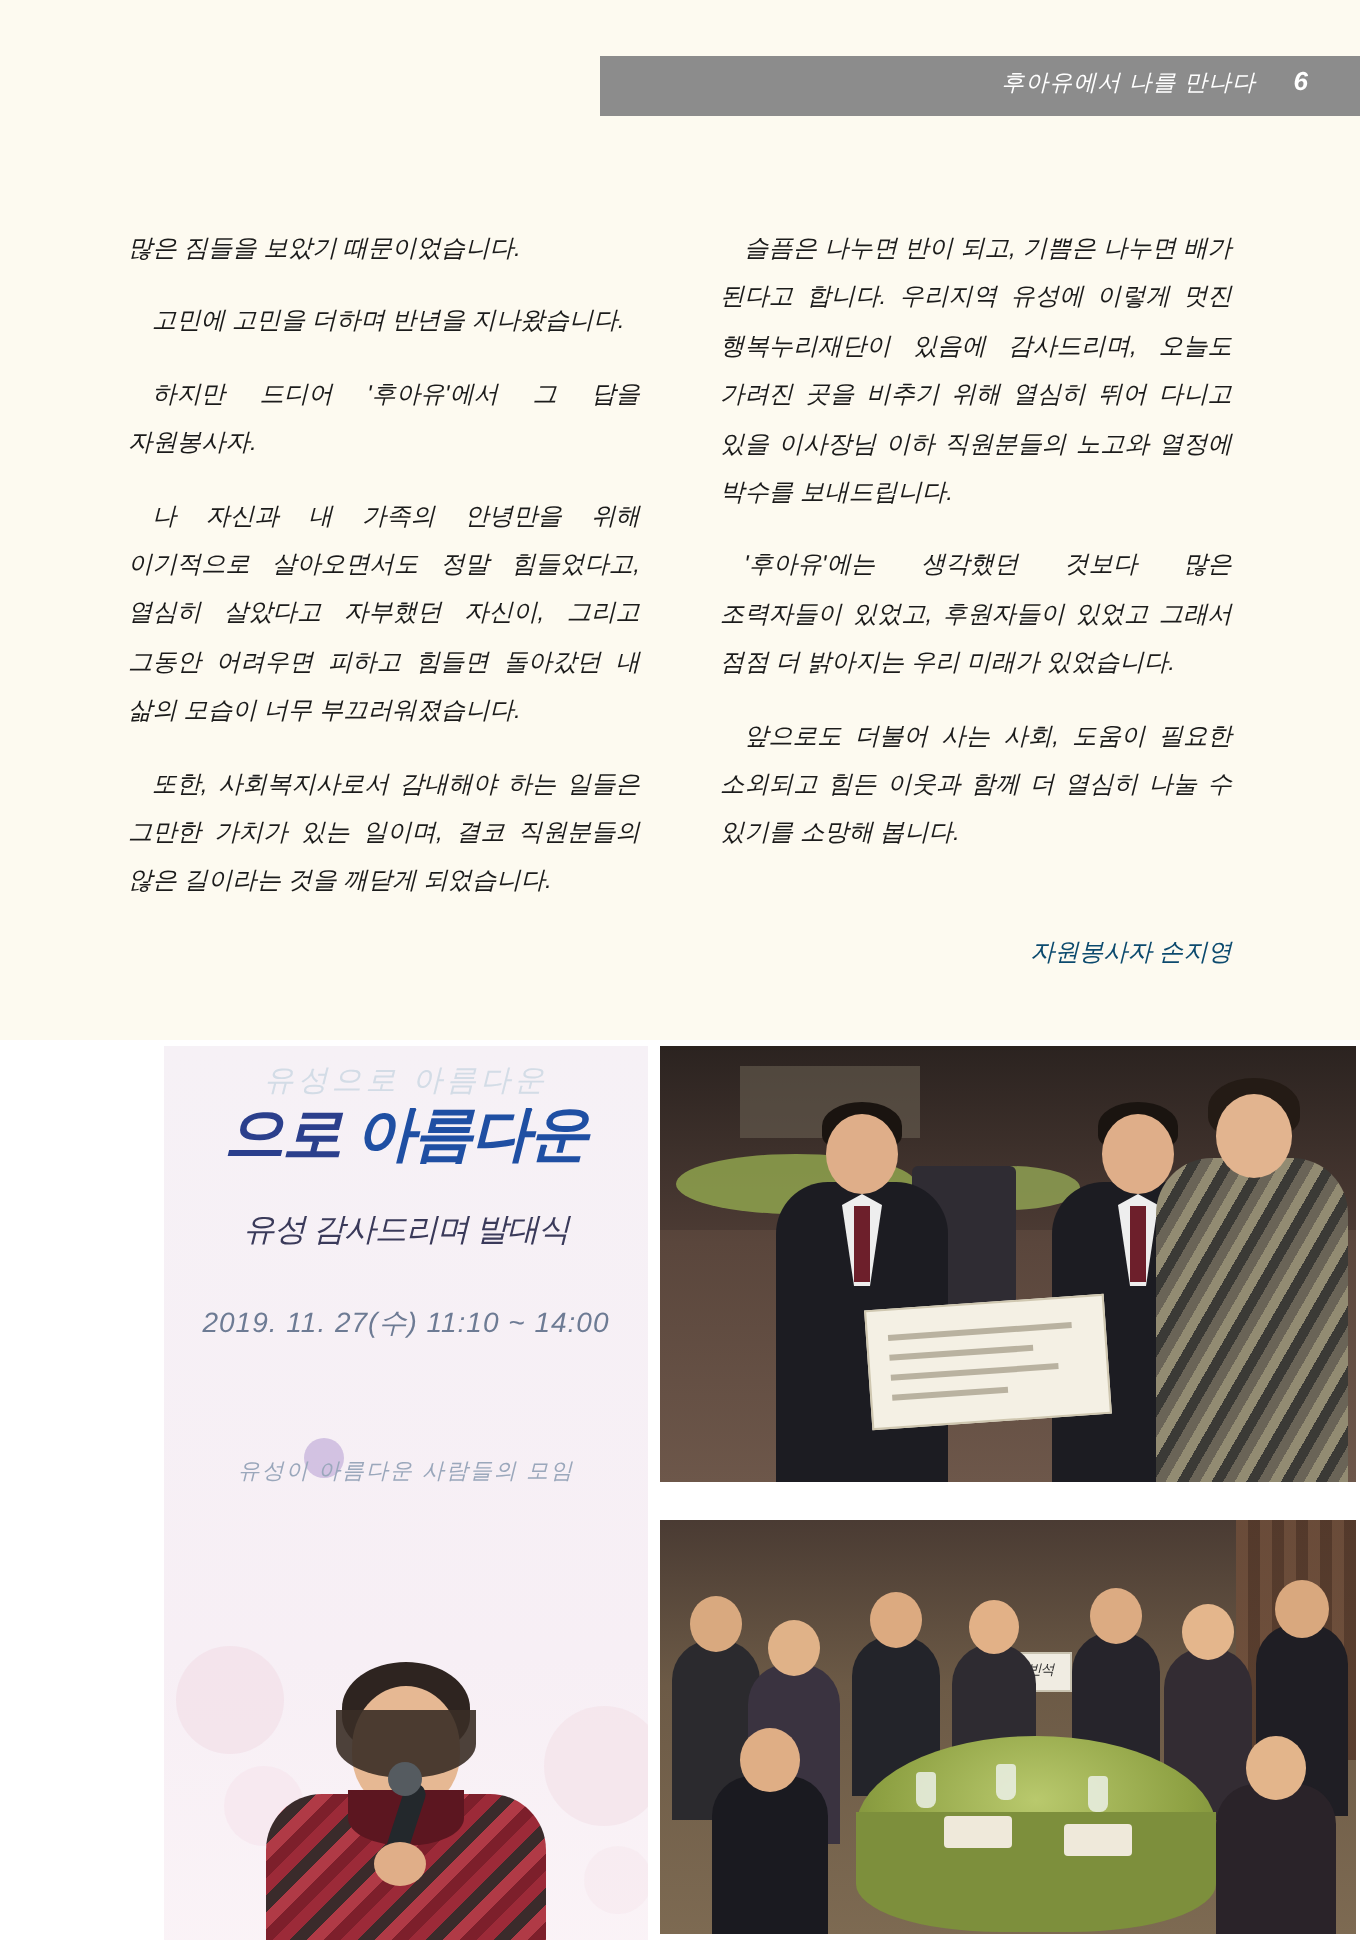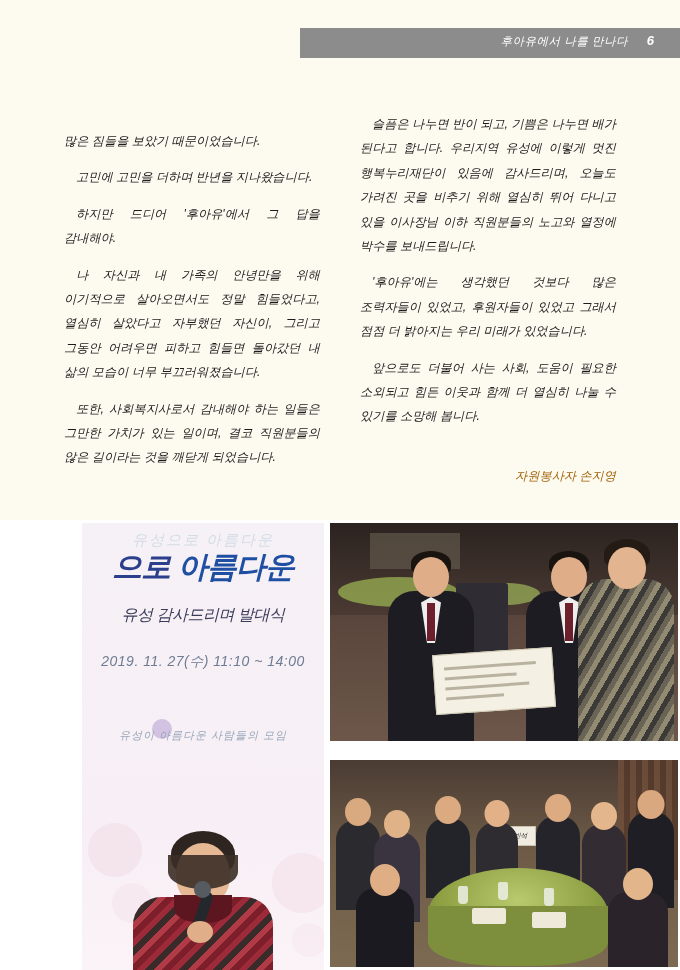--- a/index.html
+++ b/index.html
@@ -64,41 +64,41 @@
 
   
   .col {
     position: absolute;
     top: 112px;
     width: 256px;
     font-size: 12.2px;
     line-height: 2.0;
     color: #1b1b1b;
   }
-  .col-left { left: 64px; margin-top: 17px; }
+  .col-left { left: 64px; }
   .col-right { left: 360px; }
 
   .col p {
     margin: 0 0 12px 0;
     text-align: justify;
     text-justify: inter-ideograph;
     word-break: keep-all;
   }
   .col p.indent {
     text-indent: 12px;
   }
 
   .signature {
     position: absolute;
     left: 360px;
     top: 468px;
     width: 256px;
     text-align: right;
     font-size: 12.2px;
-    color: #a16207;
+    color: #0c4a6e;
   }
 
   
   .photos {
     position: absolute;
     left: 0;
     top: 520px;
     width: 680px;
     height: 450px;
   }
@@ -456,21 +456,21 @@
 
   <div class="article-area">
 
     <div class="header-bar"></div>
     <div class="header-title">후아유에서 나를 만나다</div>
     <div class="header-page-num">6</div>
 
     <div class="col col-left">
       <p>많은 짐들을 보았기 때문이었습니다.</p>
       <p class="indent">고민에 고민을 더하며 반년을 지나왔습니다.</p>
-      <p class="indent">하지만 드디어 '후아유'에서 그 답을 감내해야.</p>
+      <p class="indent">하지만 드디어 '후아유'에서 그 답을 자원봉사자.</p>
       <p class="indent">나 자신과 내 가족의 안녕만을 위해 이기적으로 살아오면서도 정말 힘들었다고, 열심히 살았다고 자부했던 자신이, 그리고 그동안 어려우면 피하고 힘들면 돌아갔던 내 삶의 모습이 너무 부끄러워졌습니다.</p>
       <p class="indent">또한, 사회복지사로서 감내해야 하는 일들은 그만한 가치가 있는 일이며, 결코 직원분들의 않은 길이라는 것을 깨닫게 되었습니다.</p>
     </div>
 
     <div class="col col-right">
       <p class="indent">슬픔은 나누면 반이 되고, 기쁨은 나누면 배가 된다고 합니다. 우리지역 유성에 이렇게 멋진 행복누리재단이 있음에 감사드리며, 오늘도 가려진 곳을 비추기 위해 열심히 뛰어 다니고 있을 이사장님 이하 직원분들의 노고와 열정에 박수를 보내드립니다.</p>
       <p class="indent">'후아유'에는 생각했던 것보다 많은 조력자들이 있었고, 후원자들이 있었고 그래서 점점 더 밝아지는 우리 미래가 있었습니다.</p>
       <p class="indent">앞으로도 더불어 사는 사회, 도움이 필요한 소외되고 힘든 이웃과 함께 더 열심히 나눌 수 있기를 소망해 봅니다.</p>
     </div>
 

